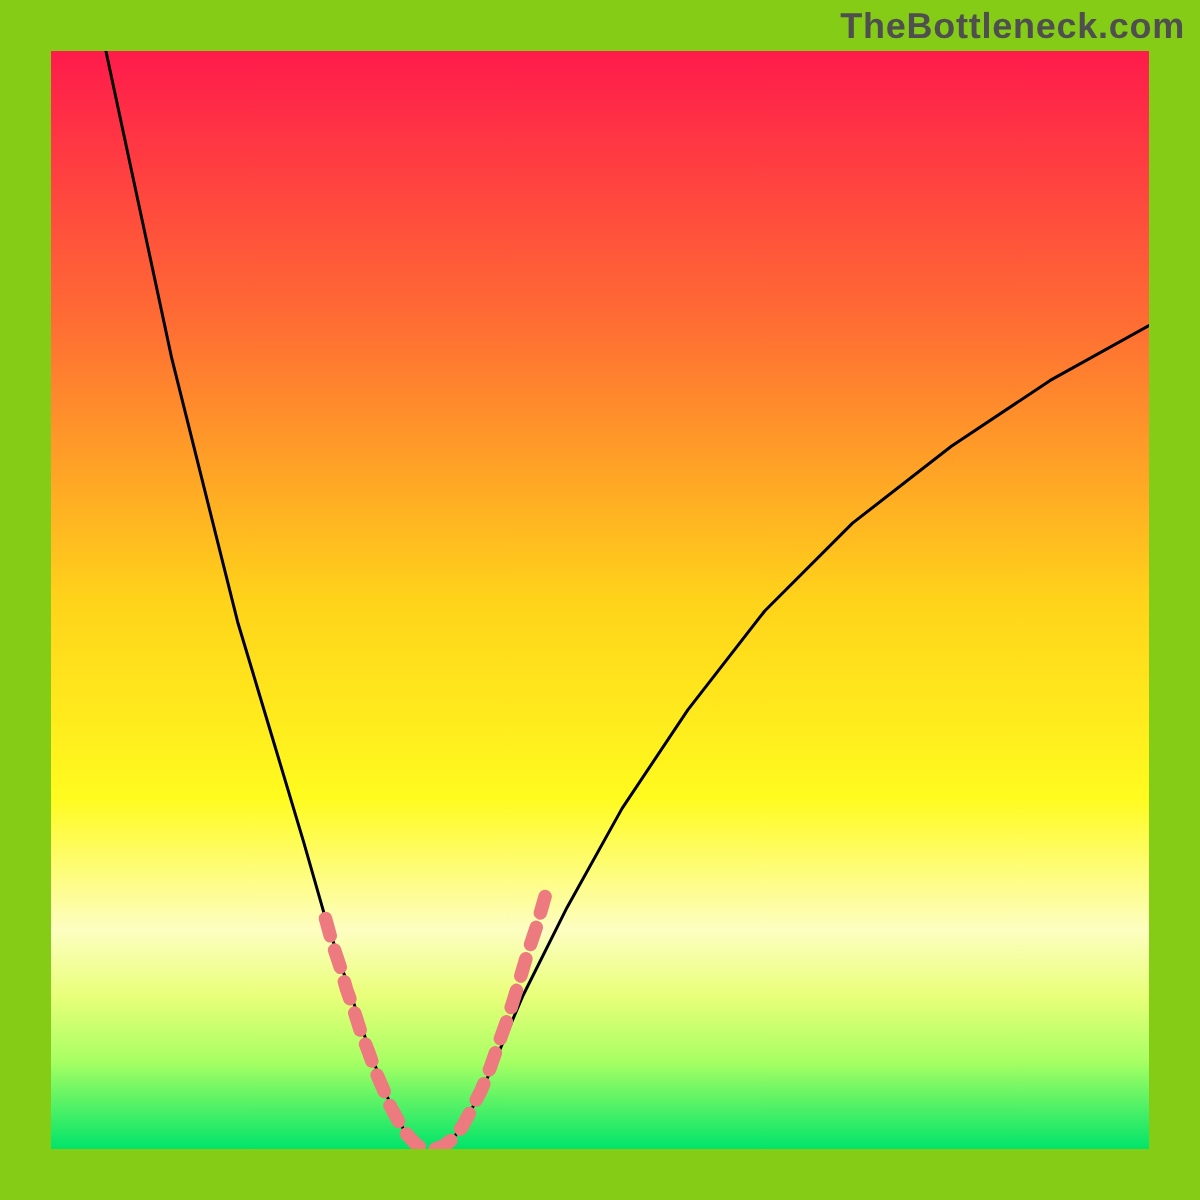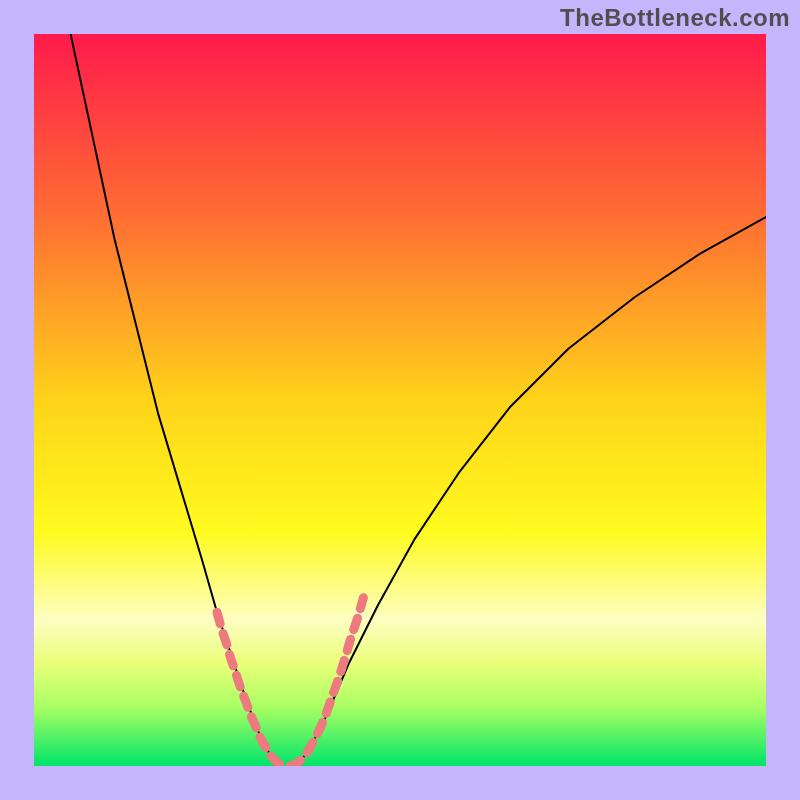--- a/index.html
+++ b/index.html
@@ -8,21 +8,21 @@
     width: 800px;
     height: 800px;
     background: #000;
     font-family: Arial, Helvetica, sans-serif;
     overflow: hidden;
   }
   .frame {
     position: relative;
     width: 800px;
     height: 800px;
-    background: #c4b5fd;
+    background: #84cc16;
   }
   .watermark {
     position: absolute;
     top: 4px;
     right: 10px;
     color: #4f4f4f;
     font-size: 24px;
     font-weight: 600;
     letter-spacing: 0.5px;
     user-select: none;

